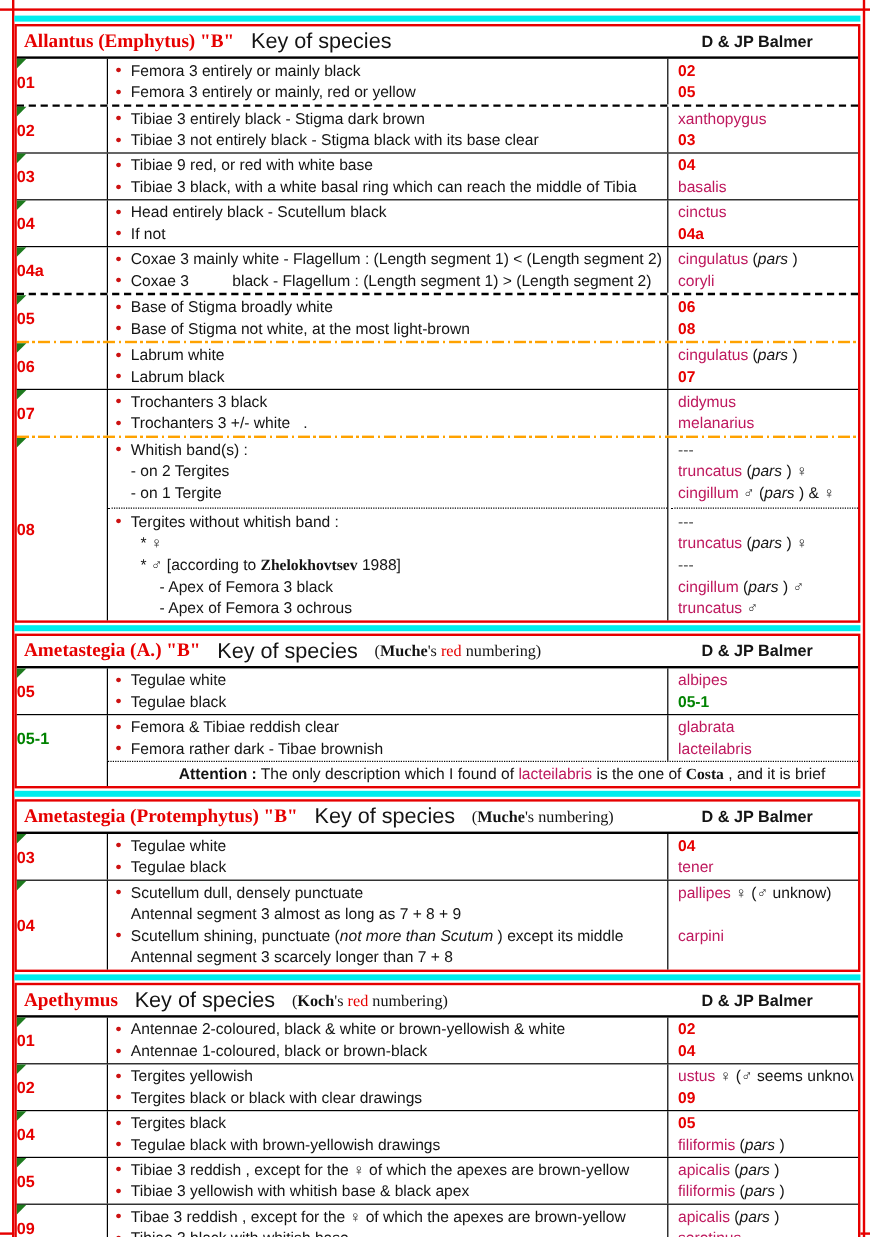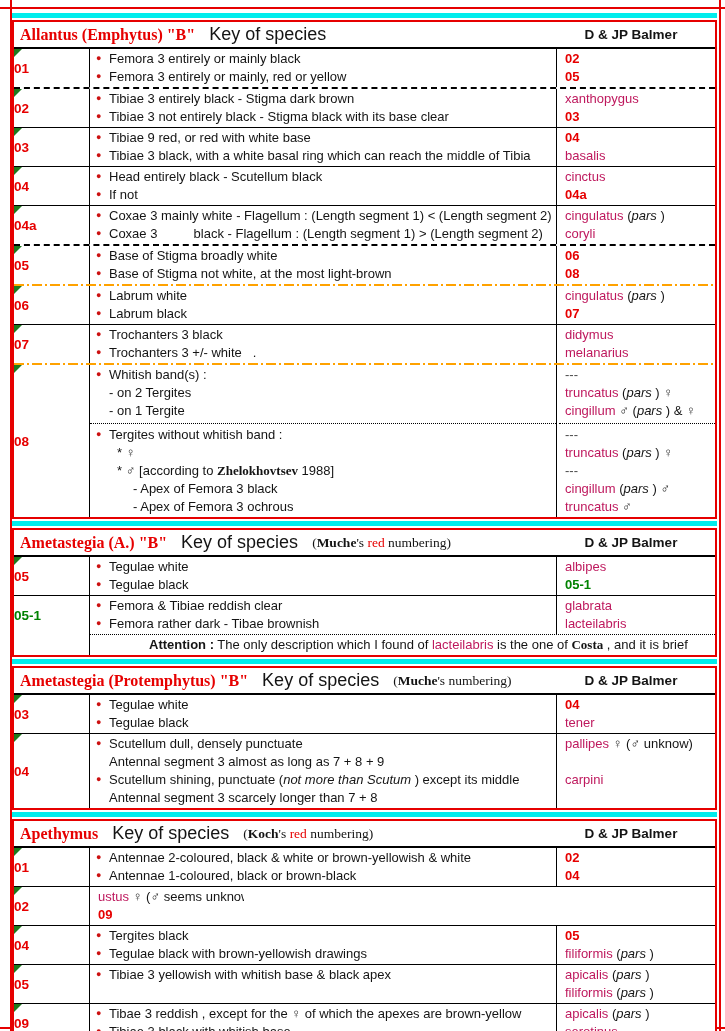--- a/index.html
+++ b/index.html
@@ -308,20 +308,24 @@
         <div class="rescell">
           <div class="line"><span class="s-rd">02</span></div>
           <div class="line"><span class="s-rd">04</span></div>
         </div>
       </div>
       <div class="row d-solid">
         <div class="numcell">
           <span class="tri"></span>
           <span>02</span>
         </div>
+        <div class="desccell">
+          <div class="line"><span class="blt">●</span><span class="s-tx">Tergites yellowish</span></div>
+          <div class="line"><span class="blt">●</span><span class="s-tx">Tergites black or black with clear drawings</span></div>
+        </div>
         <div class="rescell">
           <div class="line"><span class="s-bl">ustus</span><span class="s-tx"> </span><span class="s-sym">♀</span><span class="s-tx"> (</span><span class="s-sym">♂</span><span class="s-tx"> seems unknow)</span></div>
           <div class="line"><span class="s-rd">09</span></div>
         </div>
       </div>
       <div class="row d-solid">
         <div class="numcell">
           <span class="tri"></span>
           <span>04</span>
         </div>
@@ -333,20 +337,21 @@
           <div class="line"><span class="s-rd">05</span></div>
           <div class="line"><span class="s-bl">filiformis</span><span class="s-tx"> (</span><span class="s-it">pars</span><span class="s-tx"> )</span></div>
         </div>
       </div>
       <div class="row d-solid">
         <div class="numcell">
           <span class="tri"></span>
           <span>05</span>
         </div>
         <div class="desccell">
+          <div class="line"><span class="blt">●</span><span class="s-tx">Tibiae 3 reddish , except for the </span><span class="s-sym">♀</span><span class="s-tx"> of which the apexes are brown-yellow</span></div>
           <div class="line"><span class="blt">●</span><span class="s-tx">Tibiae 3 yellowish with whitish base &amp; black apex</span></div>
         </div>
         <div class="rescell">
           <div class="line"><span class="s-bl">apicalis</span><span class="s-tx"> (</span><span class="s-it">pars</span><span class="s-tx"> )</span></div>
           <div class="line"><span class="s-bl">filiformis</span><span class="s-tx"> (</span><span class="s-it">pars</span><span class="s-tx"> )</span></div>
         </div>
       </div>
       <div class="row d-solid">
         <div class="numcell">
           <span class="tri"></span>

